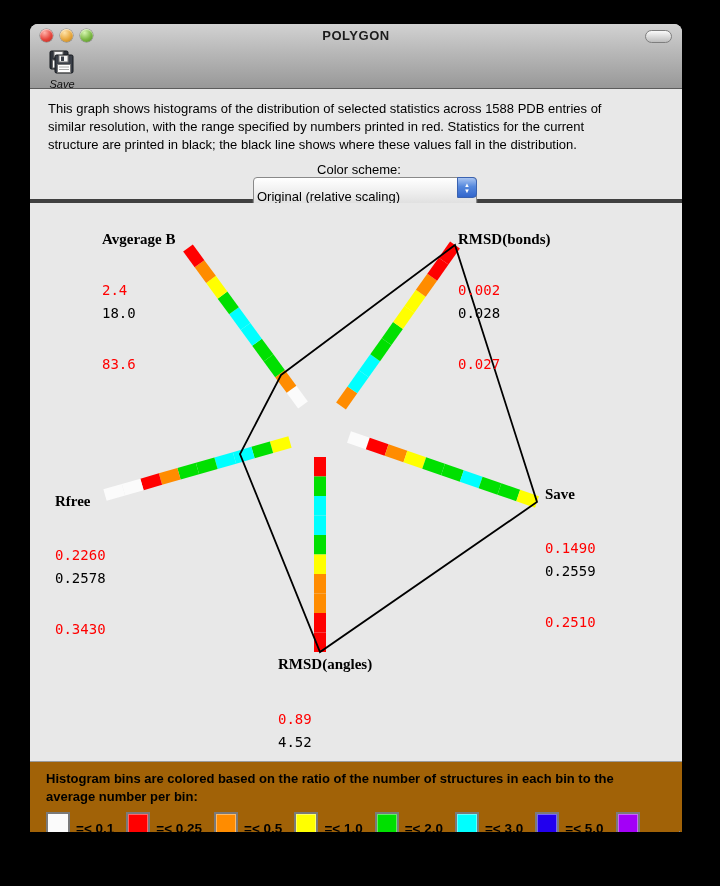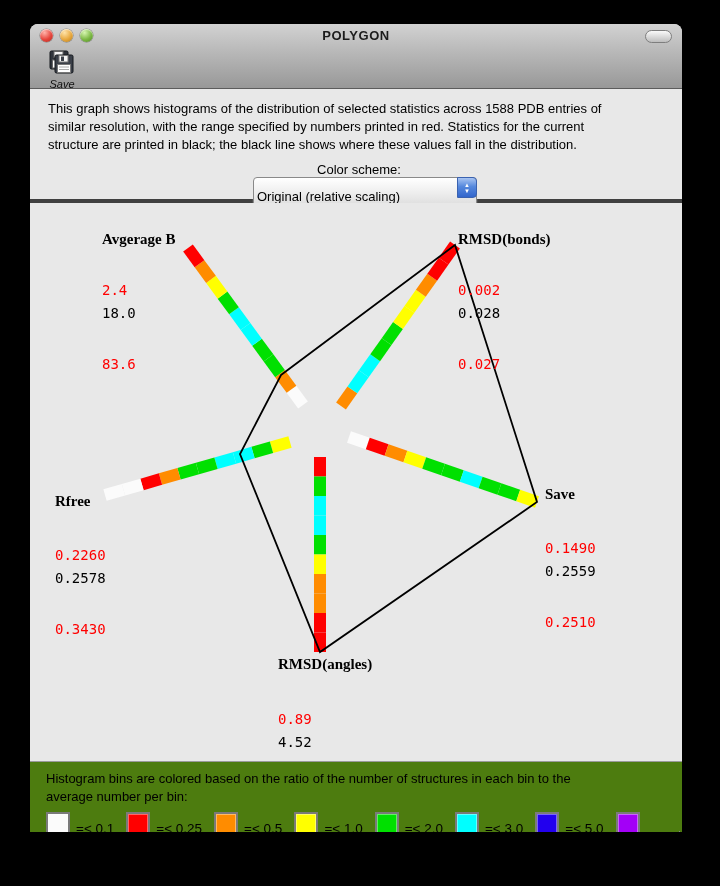--- a/index.html
+++ b/index.html
@@ -27,21 +27,21 @@
   .popup-stepper{position:absolute;right:-1px;top:-1px;width:20px;height:21px;border-radius:0 4px 4px 0;background:linear-gradient(#a8c4f2,#5588dd 45%,#3366cc);border:1px solid #3a62b0;display:flex;flex-direction:column;align-items:center;justify-content:center;color:#fff;box-sizing:border-box;}
   .popup-stepper span{font-size:6px;line-height:6px;}
   
   .plot-panel{position:relative;height:558px;border-bottom:1px solid #9a9a9a;background:#e8e8e8;}
   .plot-panel svg{position:absolute;left:0;top:0;}
   .axis-name{position:absolute;font-family:Liberation Serif, serif;font-weight:bold;font-size:15px;color:#000;white-space:nowrap;}
   .axis-values{position:absolute;font-family:"DejaVu Sans Mono",monospace;font-size:14px;line-height:23px;white-space:nowrap;}
   .axis-values .vmin,.axis-values .vmax{color:#ff0000;margin-top:28px;}
   .axis-values .vcur{color:#000;}
   
-  .footer-panel{position:relative;height:84px;padding:8px 0 0 16px;background:#4d7c0f;box-sizing:border-box;}
+  .footer-panel{position:relative;height:84px;padding:8px 0 0 16px;background:#a16207;box-sizing:border-box;font-weight:bold;}
   .footer-text div{font-size:13px;color:#000;line-height:18px;white-space:nowrap;}
   .legend-row{display:flex;align-items:flex-end;margin-top:6px;}
   .swatch{width:20px;height:20px;border:2px solid #7a7a7a;box-shadow:inset 0 0 0 1px rgba(255,255,255,.4);flex:0 0 auto;}
   .legend-label{font-size:13.5px;color:#000;margin:0 12px 0 6px;white-space:nowrap;}
   .resize-grip{position:absolute;right:1px;bottom:1px;}
 </style>
 </head>
 <body>
 
 <div class="window">

